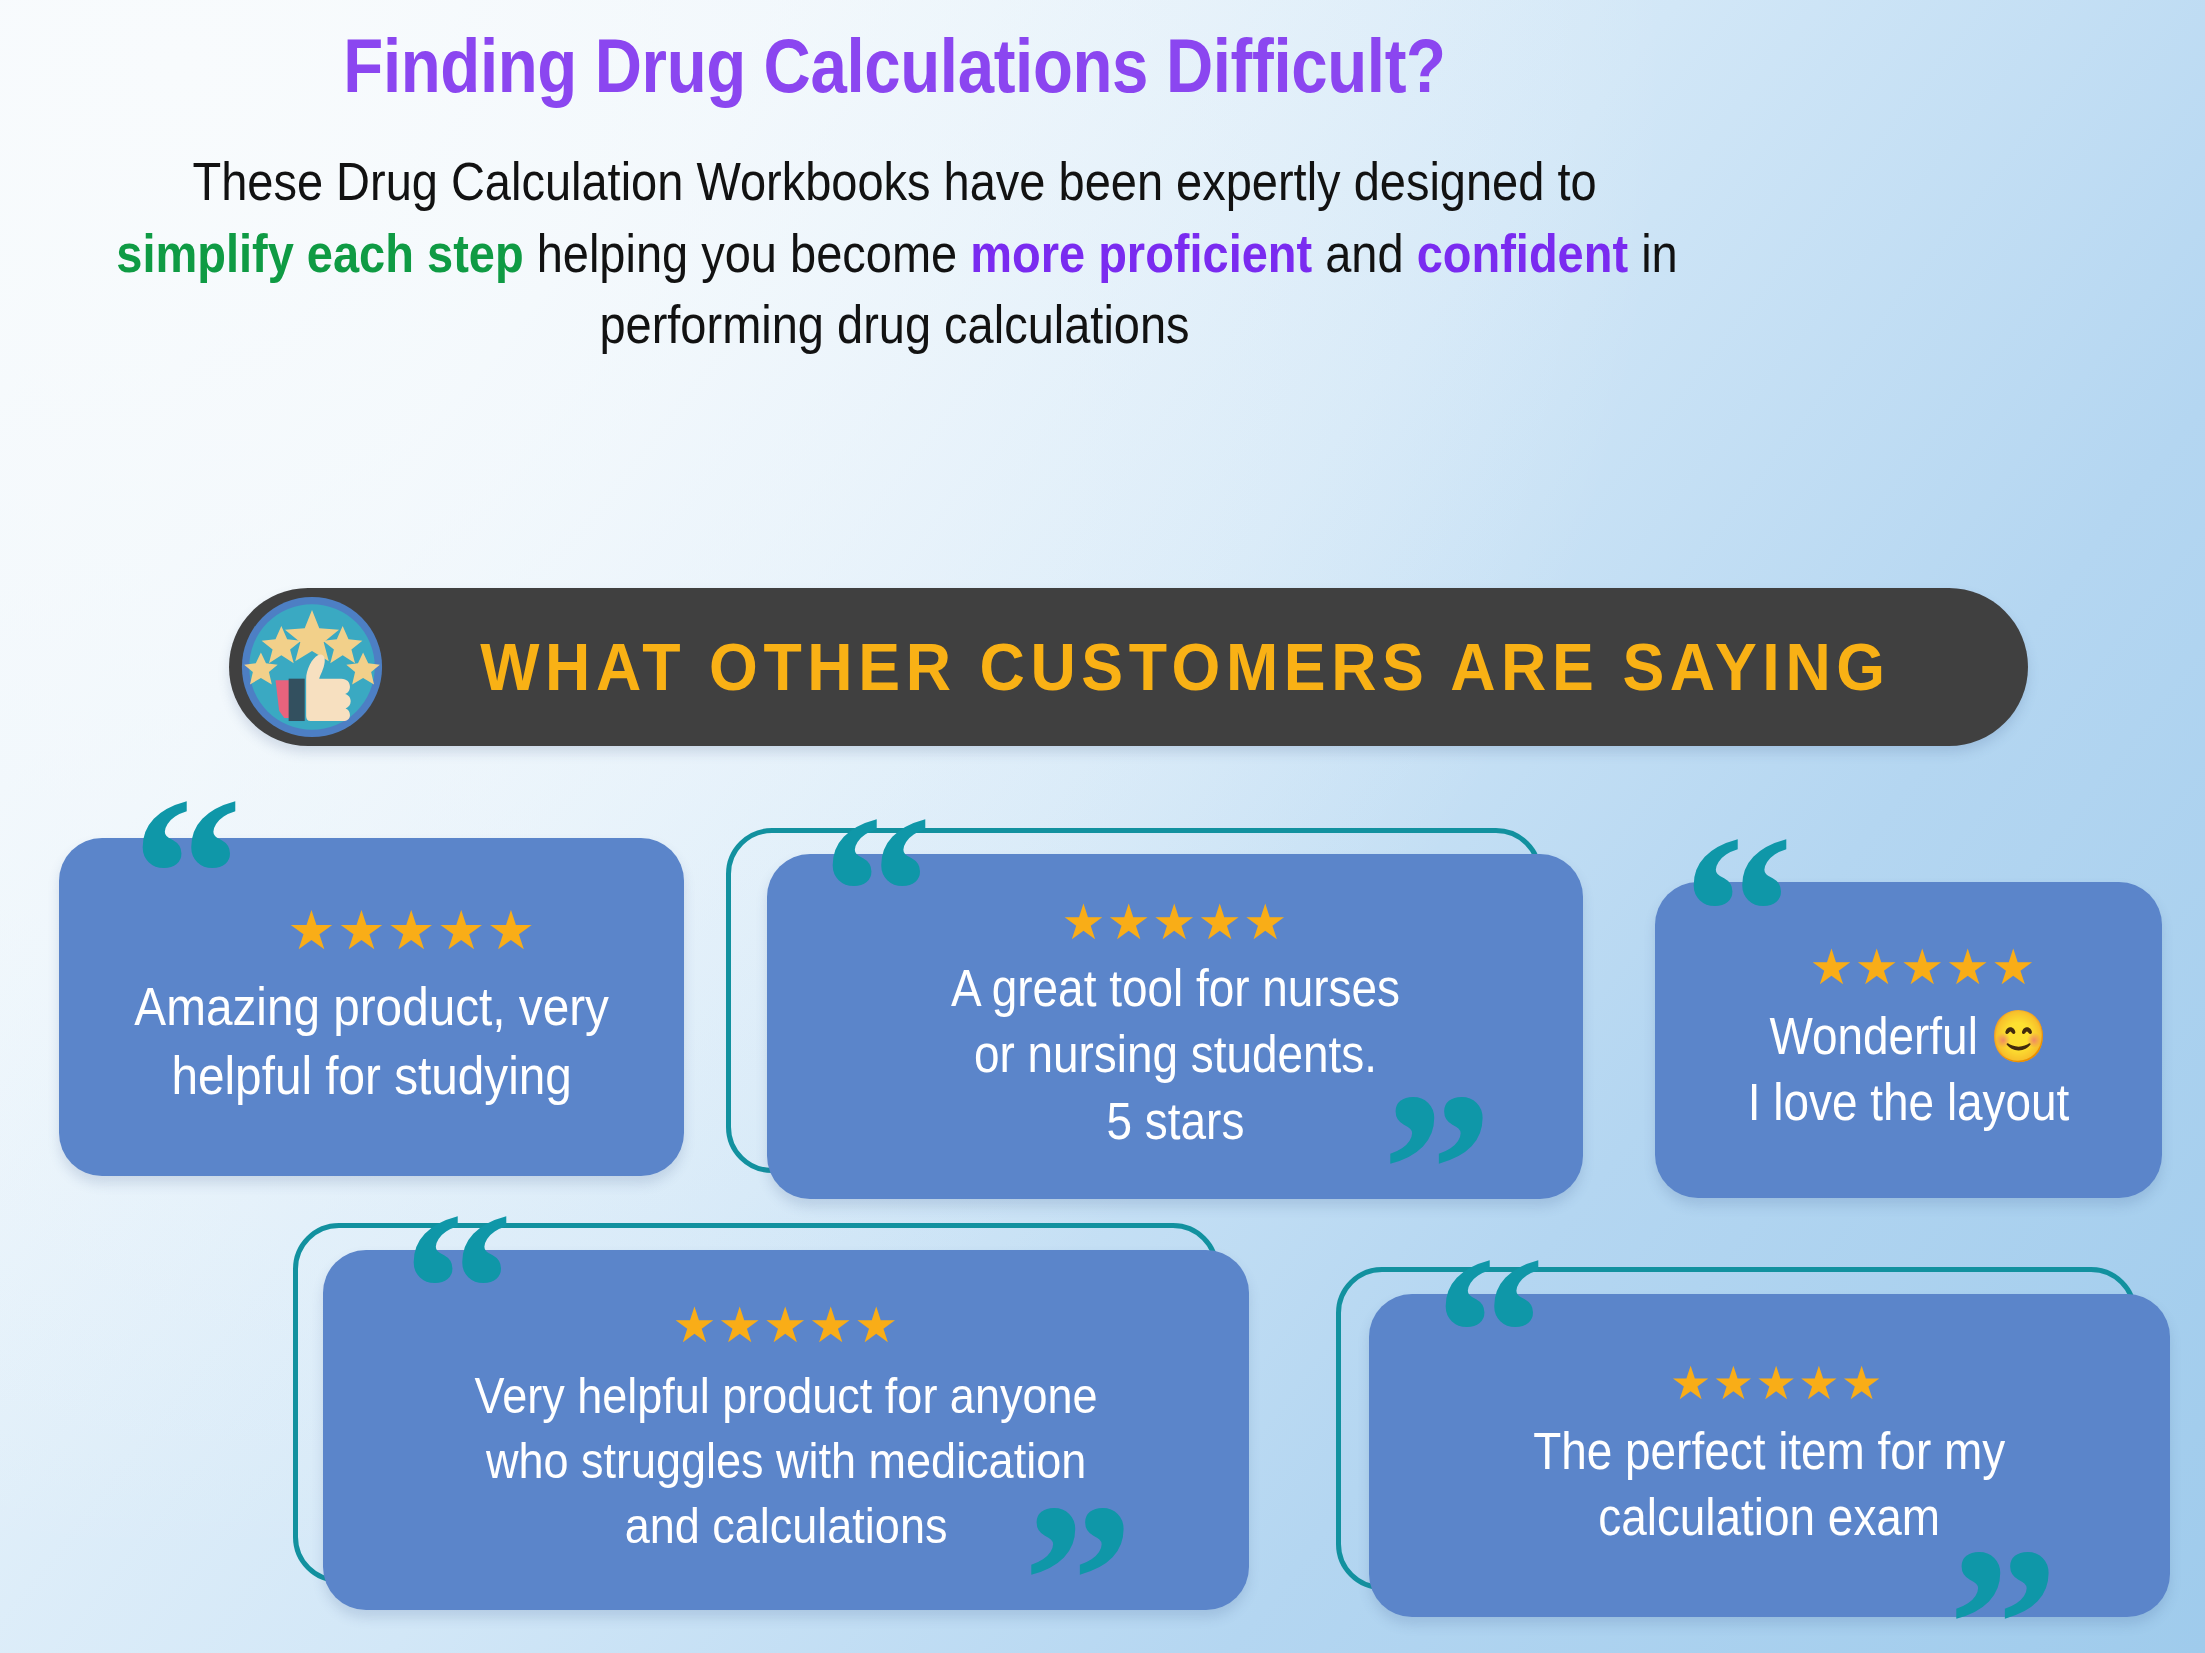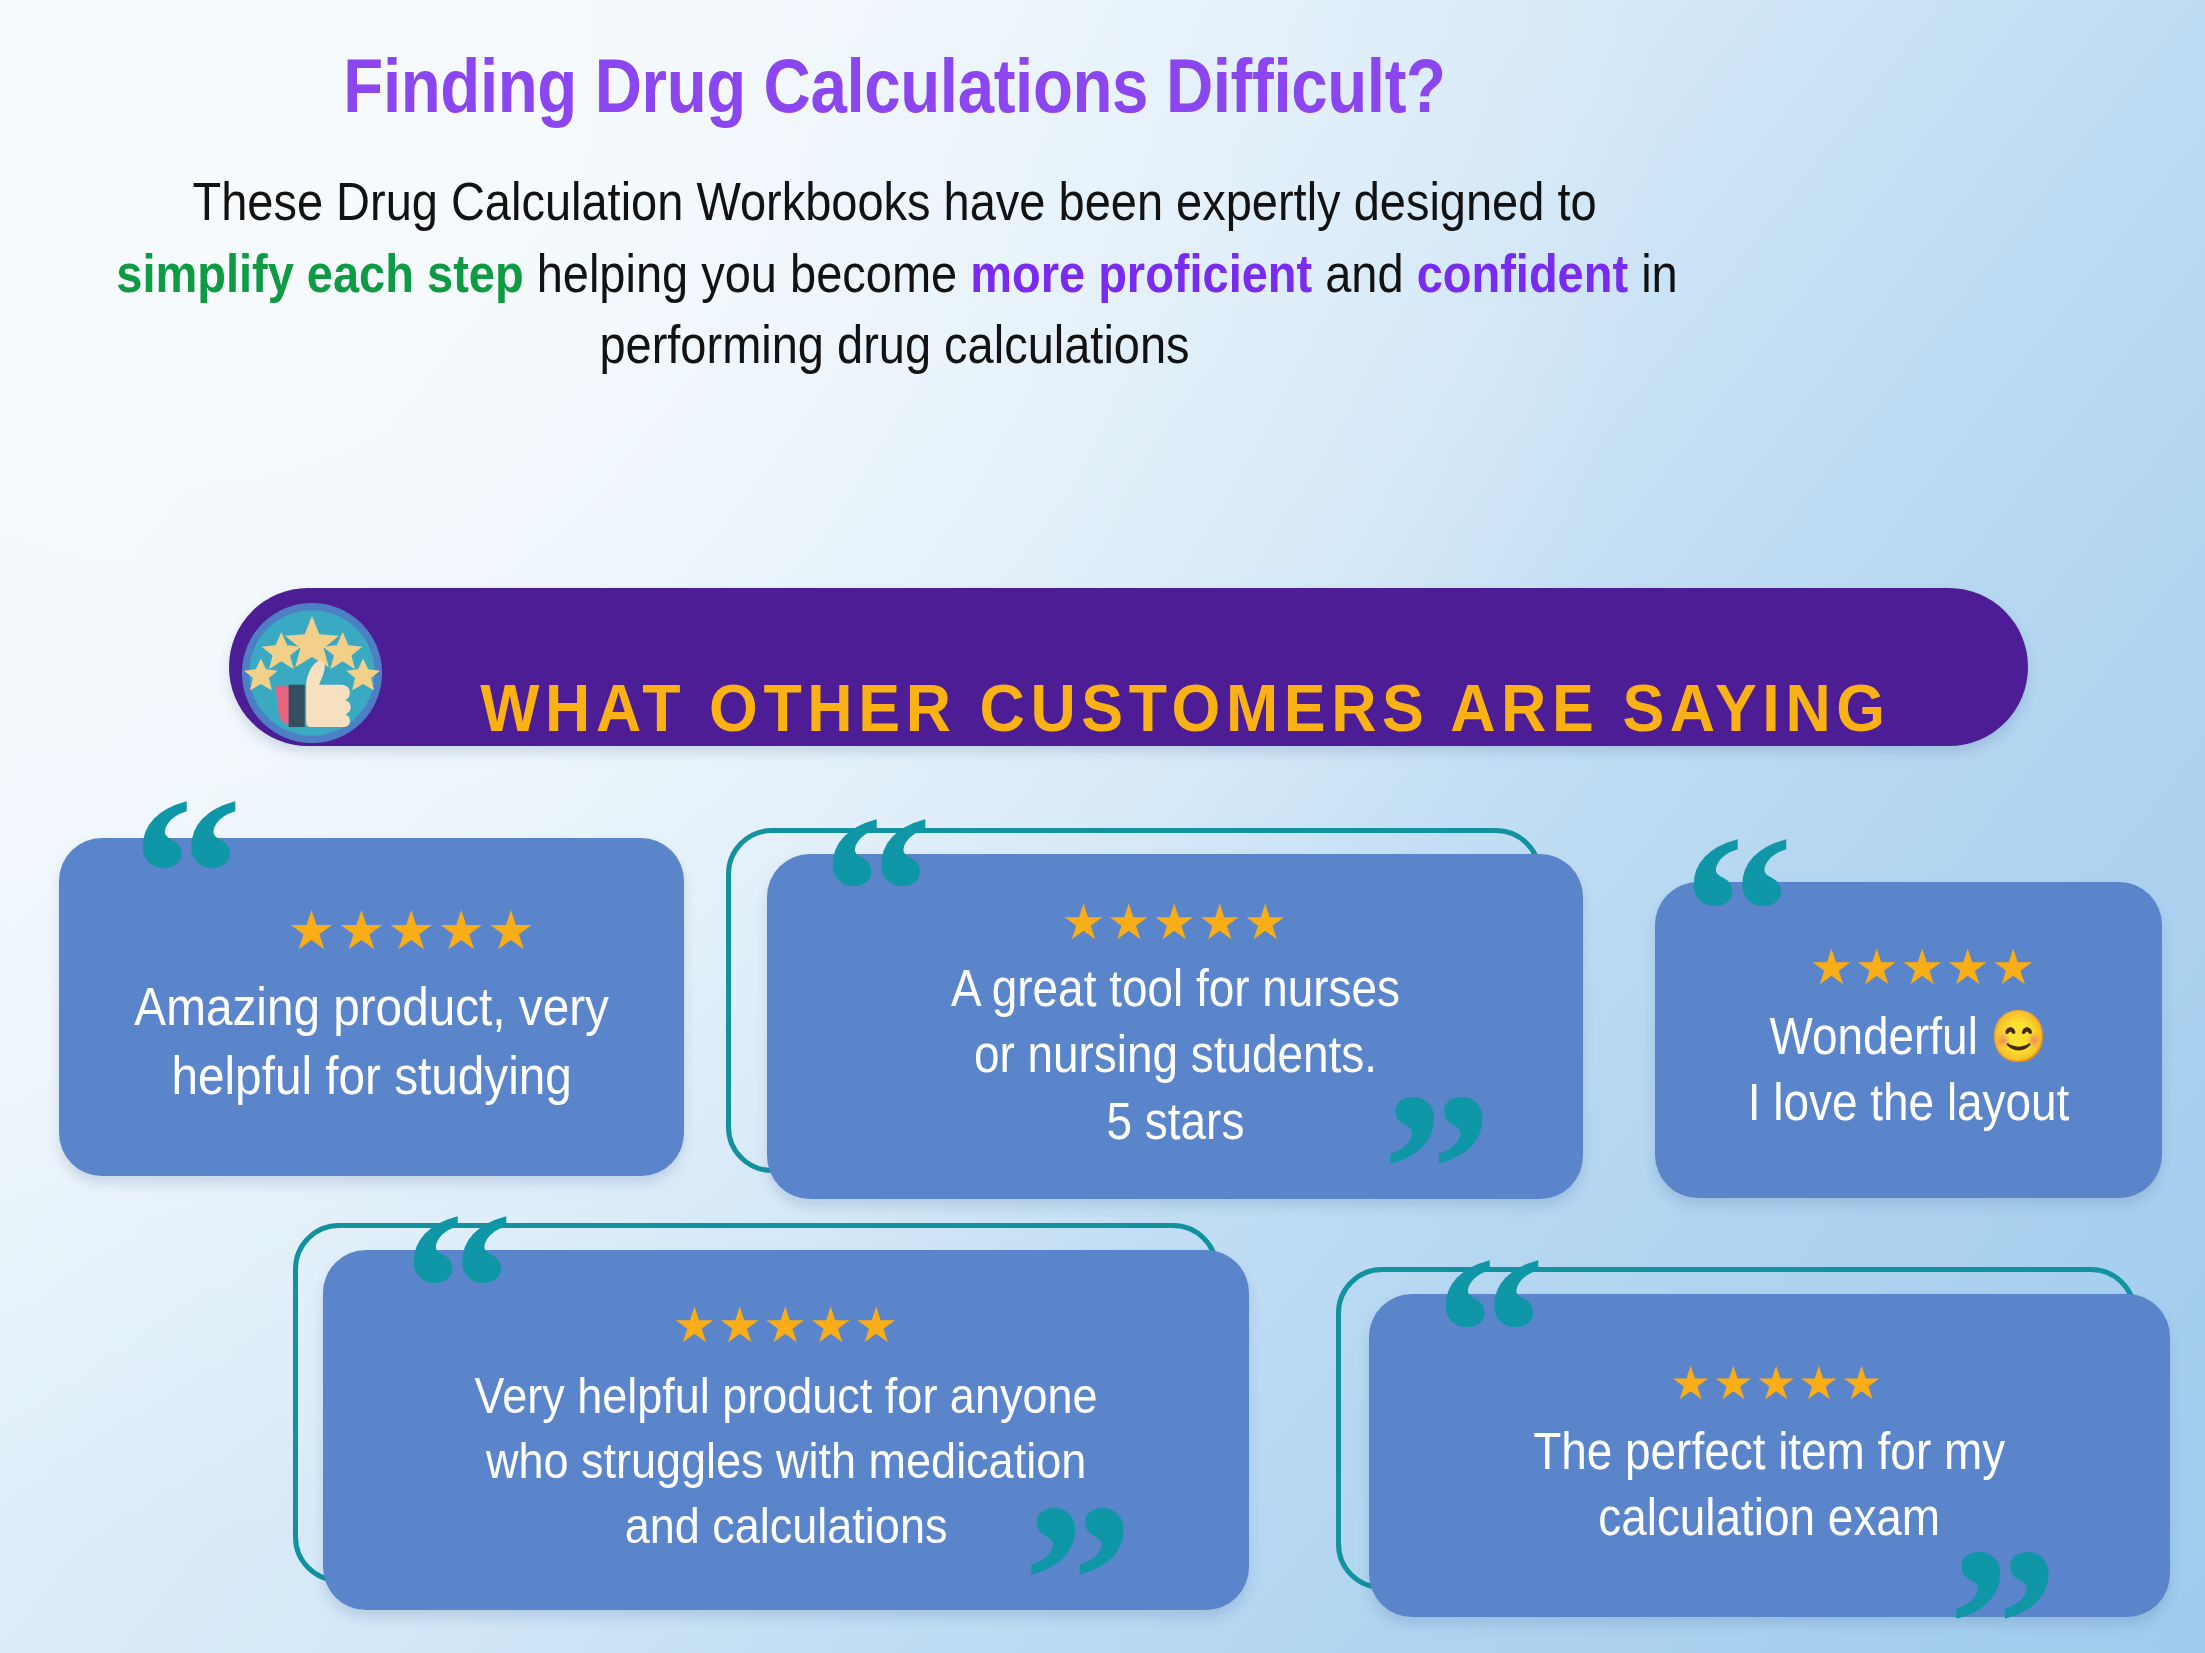--- a/index.html
+++ b/index.html
@@ -16,21 +16,21 @@
       radial-gradient(circle at 8% 4%, #f8fbfd 0%, rgba(248,251,253,0) 58%),
       linear-gradient(128deg, #f4f9fc 0%, #eaf4fb 22%, #d2e7f7 48%, #b4d6f1 72%, #9fcbec 100%);
     position: relative;
   }
 
   
   #header {
     position: absolute;
     top: 0; left: 0;
     width: 1789px;
-    padding-top: 46px;
+    padding-top: 26px;
     text-align: center;
   }
 
   #title {
     font-size: 76px;
     font-weight: bold;
     color: #8b46f0;
     letter-spacing: -0.4px;
     transform: scaleX(0.86);
     transform-origin: center;
@@ -50,25 +50,25 @@
   .hi-green  { color: #0f9b44; font-weight: bold; }
   .hi-purple { color: #7a2bf0; font-weight: bold; }
 
   
   #banner {
     position: absolute;
     left: 229px;
     top: 588px;
     width: 1799px;
     height: 158px;
-    background: #4c1d95;
+    background: #404040;
     border-radius: 79px;
     box-shadow: 0 6.6px 11.8px rgba(60,90,140,0.18);
     display: flex;
-    align-items: flex-end;
+    align-items: center;
   }
 
   #banner-icon {
     width: 146px; height: 146px;
     margin-left: 10.3px;
     flex: 0 0 auto;
     position: relative;
     z-index: 2;
   }
 

